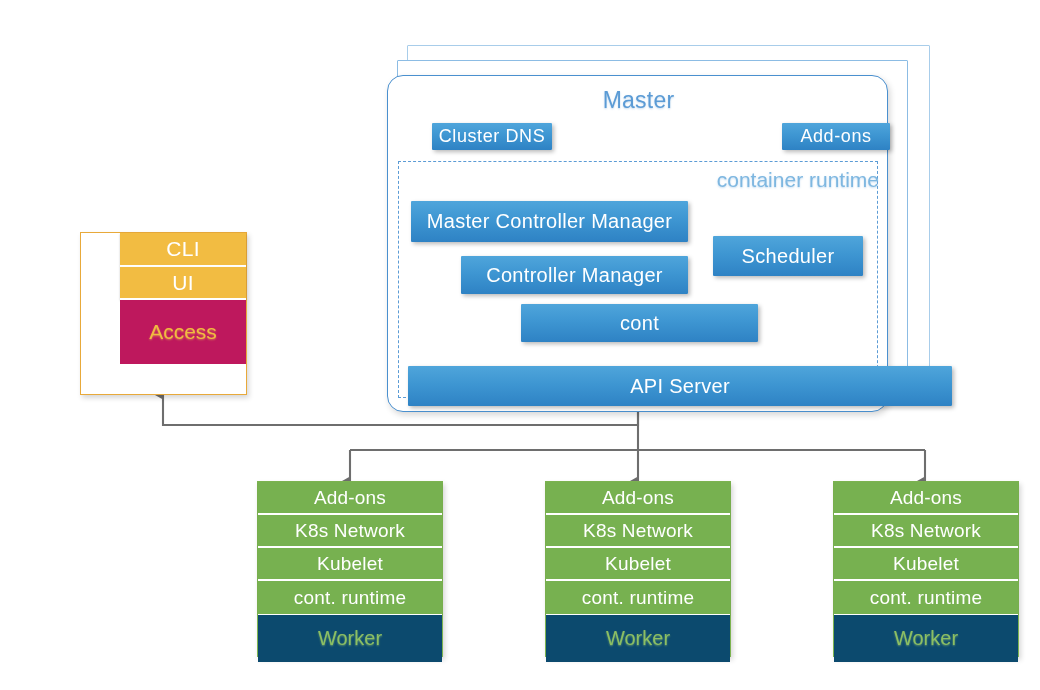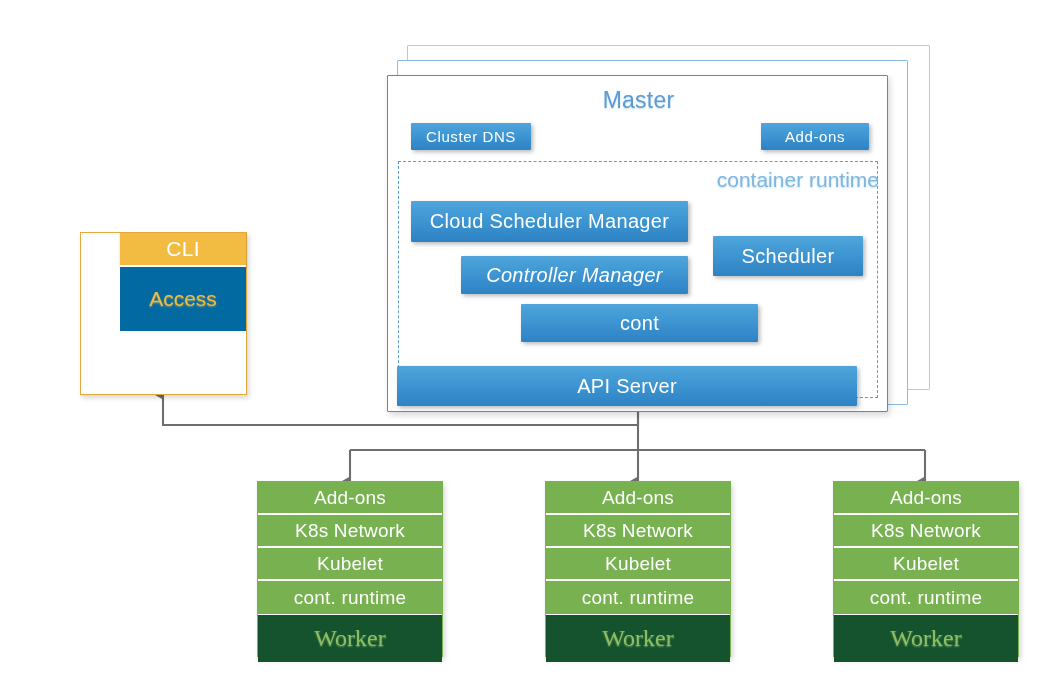--- a/index.html
+++ b/index.html
@@ -62,22 +62,23 @@
     display: flex;
     align-items: center;
     justify-content: center;
     box-shadow: 2px 2px 4px rgba(0,0,0,0.28);
     border-radius: 1px;
     font-size: 20px;
     white-space: nowrap;
     letter-spacing: 0.3px;
   }
   .blue-box.small {
-    font-size: 15px;
+    font-size: 18px;
     letter-spacing: 0.6px;
+    margin-left: 21px;
   }
 
   
   .access-outer {
     border: 1.2px solid #E8A93A;
     background: #ffffff;
     box-shadow: 2px 3px 5px rgba(0,0,0,0.16);
   }
   .access-row {
     background: #F2BC42;
@@ -89,21 +90,21 @@
     letter-spacing: 0.3px;
     border-bottom: 2.5px solid #ffffff;
     box-shadow: 0 1px 2px rgba(0,0,0,0.20);
   }
   .access-label {
     color: #F0BC40;
     display: flex;
     align-items: center;
     justify-content: center;
     font-size: 21px;
-    background: #0369a1;
+    background: #be185d;
     text-shadow: 0 1px 2px rgba(235,185,80,0.6);
   }
 
   
   .worker-outer {
     border: 1.2px solid #7CB350;
     background: #ffffff;
     box-shadow: 2px 3px 5px rgba(0,0,0,0.16);
   }
   .worker-row {
@@ -115,24 +116,23 @@
     font-size: 19px;
     letter-spacing: 0.2px;
     border-bottom: 2px solid #ffffff;
     box-shadow: 0 1px 1px rgba(0,0,0,0.18);
   }
   .worker-label {
     color: #8CBF63;
     display: flex;
     align-items: center;
     justify-content: center;
-    font-size: 24px;
-    background: #14532d;
+    font-size: 20px;
+    background: #0c4a6e;
     text-shadow: 0 1px 2px rgba(150,195,110,0.6);
-    font-family: Liberation Serif, serif;
   }
 
   
   #wires {
     position: absolute;
     left: 0; top: 0;
     width: 1040px;
     height: 690px;
     pointer-events: none;
   }
@@ -167,45 +167,46 @@
       <path d="M638,400 L638,481" marker-end="url(#arrDn)"></path>
       <path d="M350,450 L925,450"></path>
       <path d="M350,450 L350,481" marker-end="url(#arrDn)"></path>
       <path d="M925,450 L925,481" marker-end="url(#arrDn)"></path>
     </g>
   </svg>
 
   <div class="abs master-frame back3" style="left:407px; top:45px; width:523px; height:345px;"></div>
   <div class="abs master-frame back2" style="left:397px; top:60px; width:511px; height:345px;"></div>
 
-  <div class="abs master-frame front" style="left:387px; top:75px; width:501px; height:337px;">
+  <div class="abs master-frame front" style="left:387px; top:75px; width:501px; height:337px;border-radius:16px;">
 
     <div class="abs master-title" style="left:0; top:11px; width:501px;">Master</div>
 
     <div class="abs blue-box small" style="left:23px; top:47px; width:120px; height:27px;">Cluster DNS</div>
 
     <div class="abs blue-box small" style="left:373px; top:47px; width:108px; height:27px;">Add-ons</div>
 
     <div class="abs runtime-box" style="left:10px; top:85px; width:480px; height:237px;">
       <div class="abs runtime-title" style="left:0; top:6px; width:480px;">container runtime</div>
     </div>
 
-    <div class="abs blue-box" style="left:23px; top:125px; width:277px; height:41px;">Cloud Scheduler Manager</div>
-
-    <div class="abs blue-box" style="left:73px; top:180px; width:227px; height:38px;font-style:italic;">Controller Manager</div>
+    <div class="abs blue-box" style="left:23px; top:125px; width:277px; height:41px;">Master Controller Manager</div>
+
+    <div class="abs blue-box" style="left:73px; top:180px; width:227px; height:38px;">Controller Manager</div>
 
     <div class="abs blue-box" style="left:133px; top:228px; width:237px; height:38px;">cont</div>
 
     <div class="abs blue-box" style="left:325px; top:160px; width:150px; height:40px;">Scheduler</div>
 
-    <div class="abs blue-box" style="left:9px; top:290px; width:460px; height:40px;">API Server</div>
+    <div class="abs blue-box" style="left:20px; top:290px; width:544px; height:40px;">API Server</div>
   </div>
 
   <div class="abs access-outer" style="left:80px; top:232px; width:167px; height:163px;padding-left:39px;">
     <div class="access-row" style="height:32px;">CLI</div>
+    <div class="access-row" style="height:31px;">UI</div>
     <div class="access-label" style="height:64px;">Access</div>
   </div>
 
   <div class="abs worker-outer" style="left:257px; top:481px; width:186px; height:176px;">
     <div class="worker-row" style="height:31px;">Add-ons</div>
     <div class="worker-row" style="height:31px;">K8s Network</div>
     <div class="worker-row" style="height:31px;">Kubelet</div>
     <div class="worker-row" style="height:33px; border-bottom:1.5px solid #ffffff;">cont. runtime</div>
     <div class="worker-label" style="height:47px;">Worker</div>
   </div>

